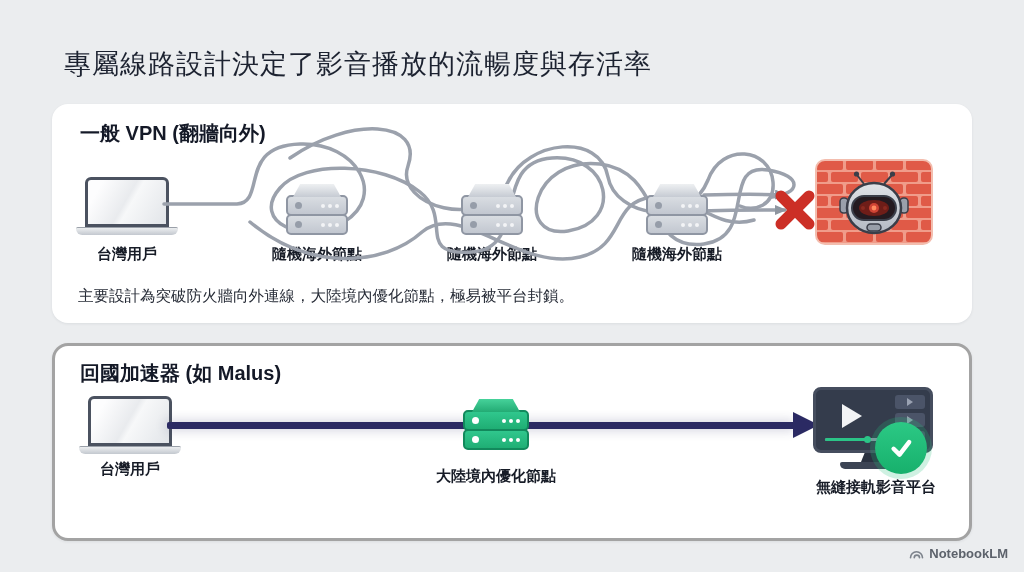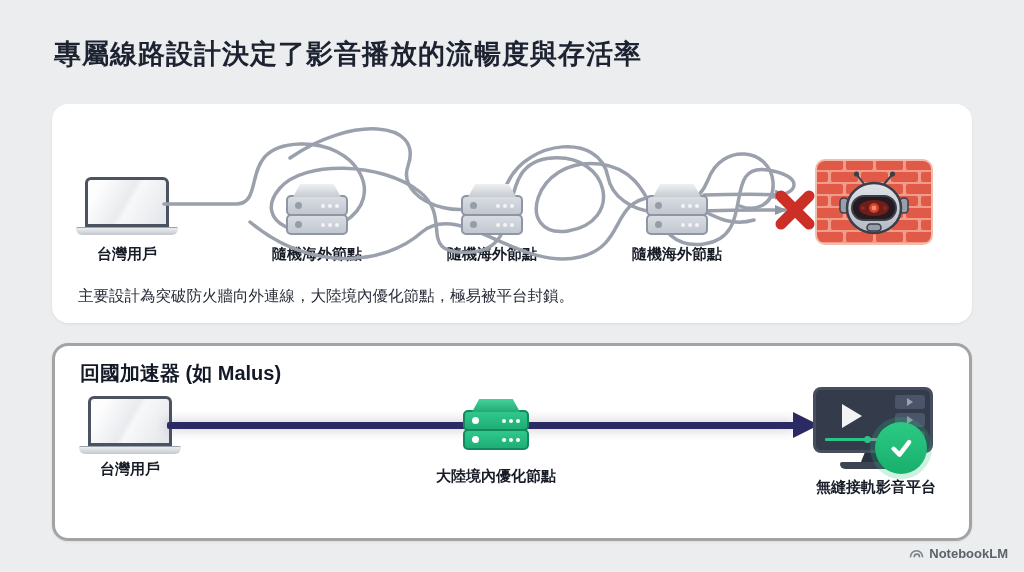--- a/index.html
+++ b/index.html
@@ -3,22 +3,22 @@
 <meta charset="utf-8">
 <style>
   html,body{margin:0;padding:0;}
   body{
     width:1024px;height:572px;overflow:hidden;position:relative;
     background:#ebedef;
     font-family:"Liberation Sans","DejaVu Sans",sans-serif;
     color:#171c27;
   }
   .page-title{
-    position:absolute;left:52px;top:34px;margin:2px;
-    font-size:27px;font-weight:700;letter-spacing:1px;color:#1c2230;
+    position:absolute;left:52px;top:34px;margin:12px;
+    font-size:27px;font-weight:400;letter-spacing:1px;color:#1c2230;
   }
   .card{
     position:absolute;left:52px;width:920px;background:#ffffff;
     border-radius:16px;box-sizing:border-box;
     box-shadow:0 1px 3px rgba(20,25,40,.07);
   }
   .card-vpn{top:104px;height:219px;}
   .card-acc{top:343px;height:198px;border:3px solid #a3a3a3;}
   .panel-title{
     position:absolute;left:28px;top:16px;margin:0;
@@ -129,30 +129,31 @@
   .check-badge{
     position:absolute;left:820px;top:76px;width:52px;height:52px;z-index:3;
     border-radius:50%;background:linear-gradient(#2cc985,#17b06c);
     box-shadow:0 0 0 5px rgba(36,192,124,.22);
     display:flex;align-items:center;justify-content:center;
   }
 
   
   .footer-brand{
     position:absolute;right:16px;top:546px;
-    display:flex;gap:5px;
+    display:flex;align-items:center;gap:5px;
     font-size:13px;font-weight:600;color:#5c626b;
   }
 </style>
 </head>
 <body>
 
 <h1 class="page-title">專屬線路設計決定了影音播放的流暢度與存活率</h1>
 
 <section class="card card-vpn">
+  <h2 class="panel-title">一般 VPN (翻牆向外)</h2>
 
   <svg class="tangle" width="920" height="219" viewBox="0 0 920 219">
     <defs>
       <marker id="tangle-arrow" markerWidth="12" markerHeight="10" refX="10" refY="5" orient="auto" markerUnits="userSpaceOnUse">
         <path d="M0,0 L12,5 L0,10 Z" fill="#8f96a0"></path>
       </marker>
     </defs>
     <g fill="none" stroke="#9ba1ac" stroke-width="3.5" stroke-linecap="round">
       <path d="M112,100 L185,100 C215,98 185,42 248,40 C305,38 335,92 292,118 C252,142 198,118 228,84 C252,56 330,58 368,88 C402,115 362,152 420,148 C478,144 438,58 500,54 C558,50 572,118 516,127 C462,135 480,52 548,60 C612,68 592,148 652,140 C706,133 668,58 716,66 C752,72 748,90 720,93"></path>
       <path d="M238,54 C298,12 372,16 356,62 C342,102 432,128 456,78 C476,36 548,28 556,73 C563,112 636,126 656,76 C670,38 718,44 721,78 C723,102 702,108 688,102"></path>

